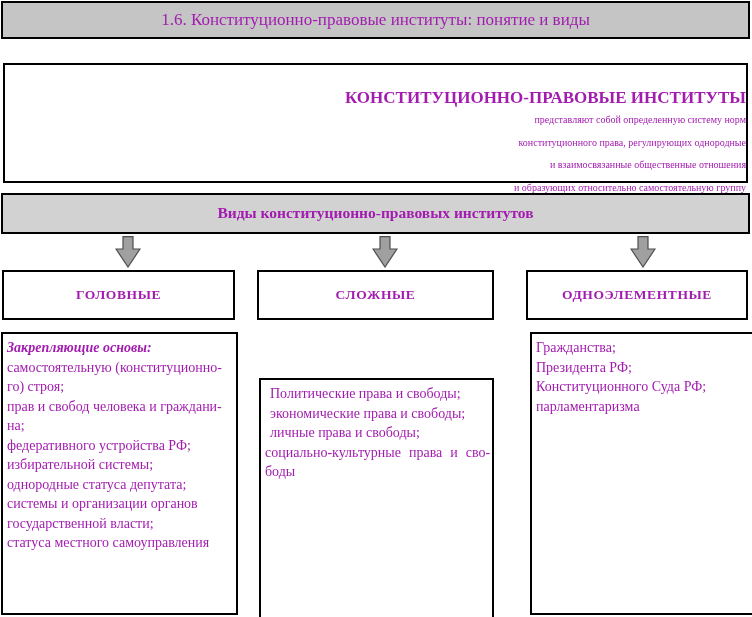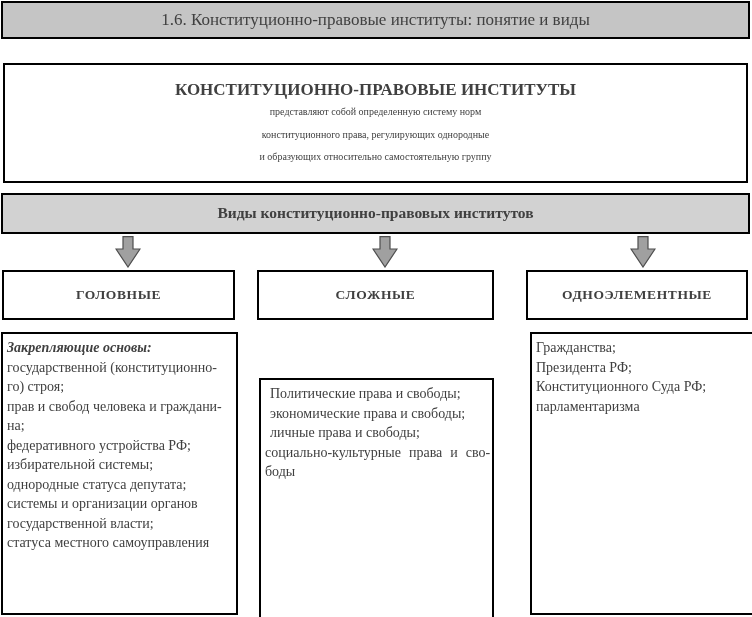--- a/index.html
+++ b/index.html
@@ -3,42 +3,42 @@
 <meta charset="utf-8">
 <style>
   * { box-sizing: border-box; margin: 0; padding: 0; }
   html, body { background: #ffffff; }
   .canvas {
     position: relative;
     width: 752px;
     height: 617px;
     background: #ffffff;
     font-family: "Liberation Serif", "DejaVu Serif", serif;
-    color: #404040;
+    color: #a21caf;
     overflow: hidden;
   }
   .abs { position: absolute; }
 
   
   .topbar {
     left: 1px; top: 1px; width: 749px; height: 38px;
     background: #c5c5c5;
     border: 2px solid #000;
     text-align: center;
     line-height: 33px;
     font-size: 17px;
   }
 
   
   .defbox {
     left: 3px; top: 63px; width: 745px; height: 120px;
     background: #fff;
     border: 2px solid #000;
-    text-align: center;
-    padding-top: 13px;
+    text-align: right;
+    padding-top: 21px;
   }
   .defbox .deftitle {
     font-weight: bold;
     font-size: 17px;
     line-height: 23px;
   }
   .defbox .defline {
     font-size: 10px;
     line-height: 22.5px;
   }
@@ -104,20 +104,21 @@
 <div class="canvas">
 
   <div class="abs topbar">
     <span>1.6. Конституционно-правовые институты: понятие и виды</span>
   </div>
 
   <div class="abs defbox">
     <div class="deftitle">КОНСТИТУЦИОННО-ПРАВОВЫЕ ИНСТИТУТЫ</div>
     <div class="defline">представляют собой определенную систему норм</div>
     <div class="defline">конституционного права, регулирующих однородные</div>
+    <div class="defline">и взаимосвязанные общественные отношения</div>
     <div class="defline">и образующих относительно самостоятельную группу</div>
   </div>
 
   <div class="abs typesbar">
     <span>Виды конституционно-правовых институтов</span>
   </div>
 
   <svg class="abs arrow arrow-1" viewBox="0 0 26 32" xmlns="http://www.w3.org/2000/svg">
     <path d="M8 0.6 L18 0.6 L18 13 L25 13 L13 31 L1 13 L8 13 Z" fill="#a0a0a0" stroke="#4d4d4d" stroke-width="1.2"></path>
   </svg>
@@ -134,21 +135,21 @@
   <div class="abs hdrbox hdr-1">
     <span>ГОЛОВНЫЕ</span>
   </div>
   <div class="abs hdrbox hdr-3">
     <span>ОДНОЭЛЕМЕНТНЫЕ</span>
   </div>
 
   <div class="abs contentbox cnt-1">
     <div class="box-heading">Закрепляющие основы:</div>
     <div class="lines">
-        <div class="line">государственной (конституционно-</div>
+        <div class="line">самостоятельную (конституционно-</div>
         <div class="line">го) строя;</div>
         <div class="line">прав и свобод человека и граждани-</div>
         <div class="line">на;</div>
         <div class="line">федеративного устройства РФ;</div>
         <div class="line">избирательной системы;</div>
         <div class="line">однородные статуса депутата;</div>
         <div class="line">системы и организации органов</div>
         <div class="line">государственной власти;</div>
         <div class="line">статуса местного самоуправления</div>
       </div>

